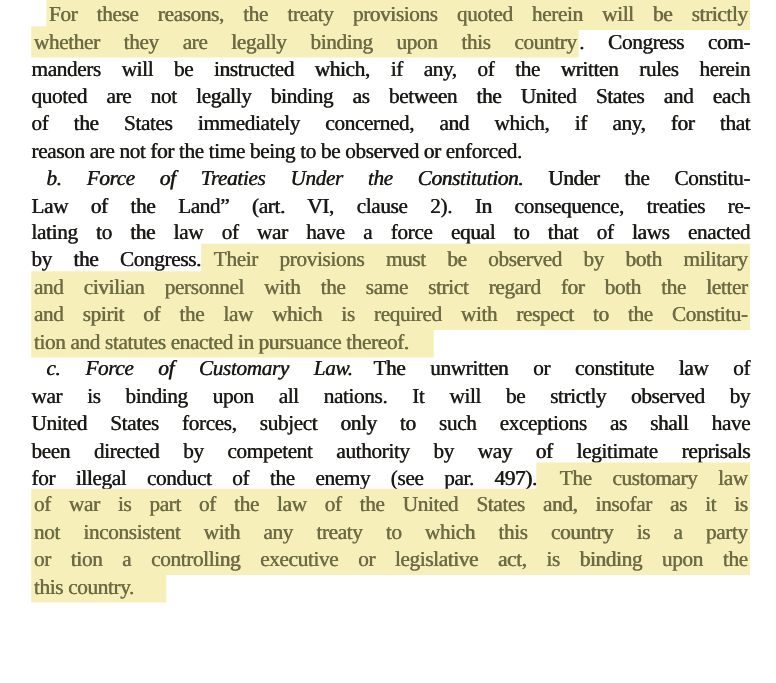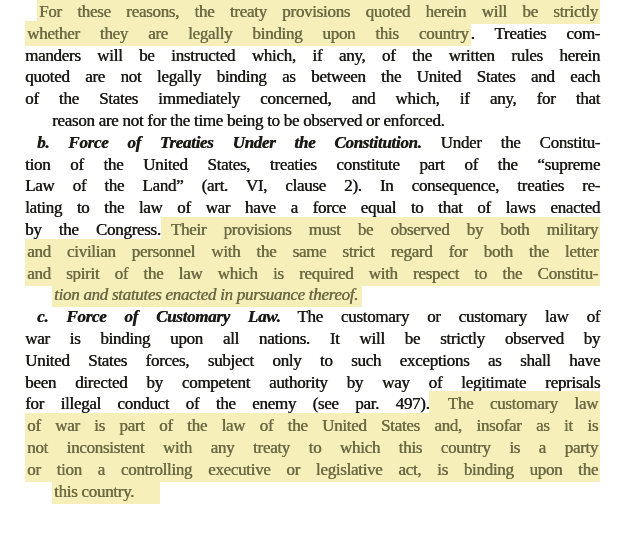--- a/index.html
+++ b/index.html
@@ -23,58 +23,56 @@
     color: var(--ink, #1c1b18);
     
     text-shadow: 0.45px 0 0 currentColor;
   }
   .line {
     text-align: justify;
     text-align-last: justify;
   }
   .line.last {
     text-align-last: left;
-    margin-left: 27px;
   }
   .line.indent {
     text-indent: 12px;
   }
   .seg {
     white-space: pre-wrap;
   }
   .hl {
     background: var(--hl-bg, #f6efba);
     color: var(--hl-ink, #6d6b45);
     padding: 3px 2px;
   }
   .bi {
-    font-weight: bold;
+    font-weight: normal;
     font-style: italic;
   }
 </style>
 </head>
 <body>
 
 <div class="page">
   <div class="text-block">
       <div class="line indent"><span class="seg hl">For these reasons, the treaty provisions quoted herein will be strictly</span></div>
-      <div class="line"><span class="seg hl">whether they are legally binding upon this country</span><span class="seg">. Treaties com-</span></div>
+      <div class="line"><span class="seg hl">whether they are legally binding upon this country</span><span class="seg">. Congress com-</span></div>
       <div class="line"><span class="seg">manders will be instructed which, if any, of the written rules herein</span></div>
       <div class="line"><span class="seg">quoted are not legally binding as between the United States and each</span></div>
       <div class="line"><span class="seg">of the States immediately concerned, and which, if any, for that</span></div>
       <div class="line last"><span class="seg">reason are not for the time being to be observed or enforced.</span></div>
       <div class="line indent"><span class="seg bi">b. Force of Treaties Under the Constitution.</span><span class="seg"> Under the Constitu-</span></div>
-      <div class="line"><span class="seg">tion of the United States, treaties constitute part of the “supreme</span></div>
       <div class="line"><span class="seg">Law of the Land” (art. VI, clause 2). In consequence, treaties re-</span></div>
       <div class="line"><span class="seg">lating to the law of war have a force equal to that of laws enacted</span></div>
       <div class="line"><span class="seg">by the Congress.</span><span class="seg hl"> Their provisions must be observed by both military</span></div>
       <div class="line"><span class="seg hl">and civilian personnel with the same strict regard for both the letter</span></div>
       <div class="line"><span class="seg hl">and spirit of the law which is required with respect to the Constitu-</span></div>
-      <div class="line last"><span class="seg hl" style="padding-right: 4px; font-style: italic;">tion and statutes enacted in pursuance thereof.</span></div>
-      <div class="line indent"><span class="seg bi">c. Force of Customary Law.</span><span class="seg"> The customary or customary law of</span></div>
+      <div class="line last"><span class="seg hl" style="padding-right: 20px;">tion and statutes enacted in pursuance thereof.</span></div>
+      <div class="line indent"><span class="seg bi">c. Force of Customary Law.</span><span class="seg"> The unwritten or constitute law of</span></div>
       <div class="line"><span class="seg">war is binding upon all nations. It will be strictly observed by</span></div>
       <div class="line"><span class="seg">United States forces, subject only to such exceptions as shall have</span></div>
       <div class="line"><span class="seg">been directed by competent authority by way of legitimate reprisals</span></div>
       <div class="line"><span class="seg">for illegal conduct of the enemy (see par. 497).</span><span class="seg hl"> The customary law</span></div>
       <div class="line"><span class="seg hl">of war is part of the law of the United States and, insofar as it is</span></div>
       <div class="line"><span class="seg hl">not inconsistent with any treaty to which this country is a party</span></div>
       <div class="line"><span class="seg hl">or tion a controlling executive or legislative act, is binding upon the</span></div>
       <div class="line last"><span class="seg hl" style="padding-right: 26px;">this country.</span></div>
     </div>
 </div>

